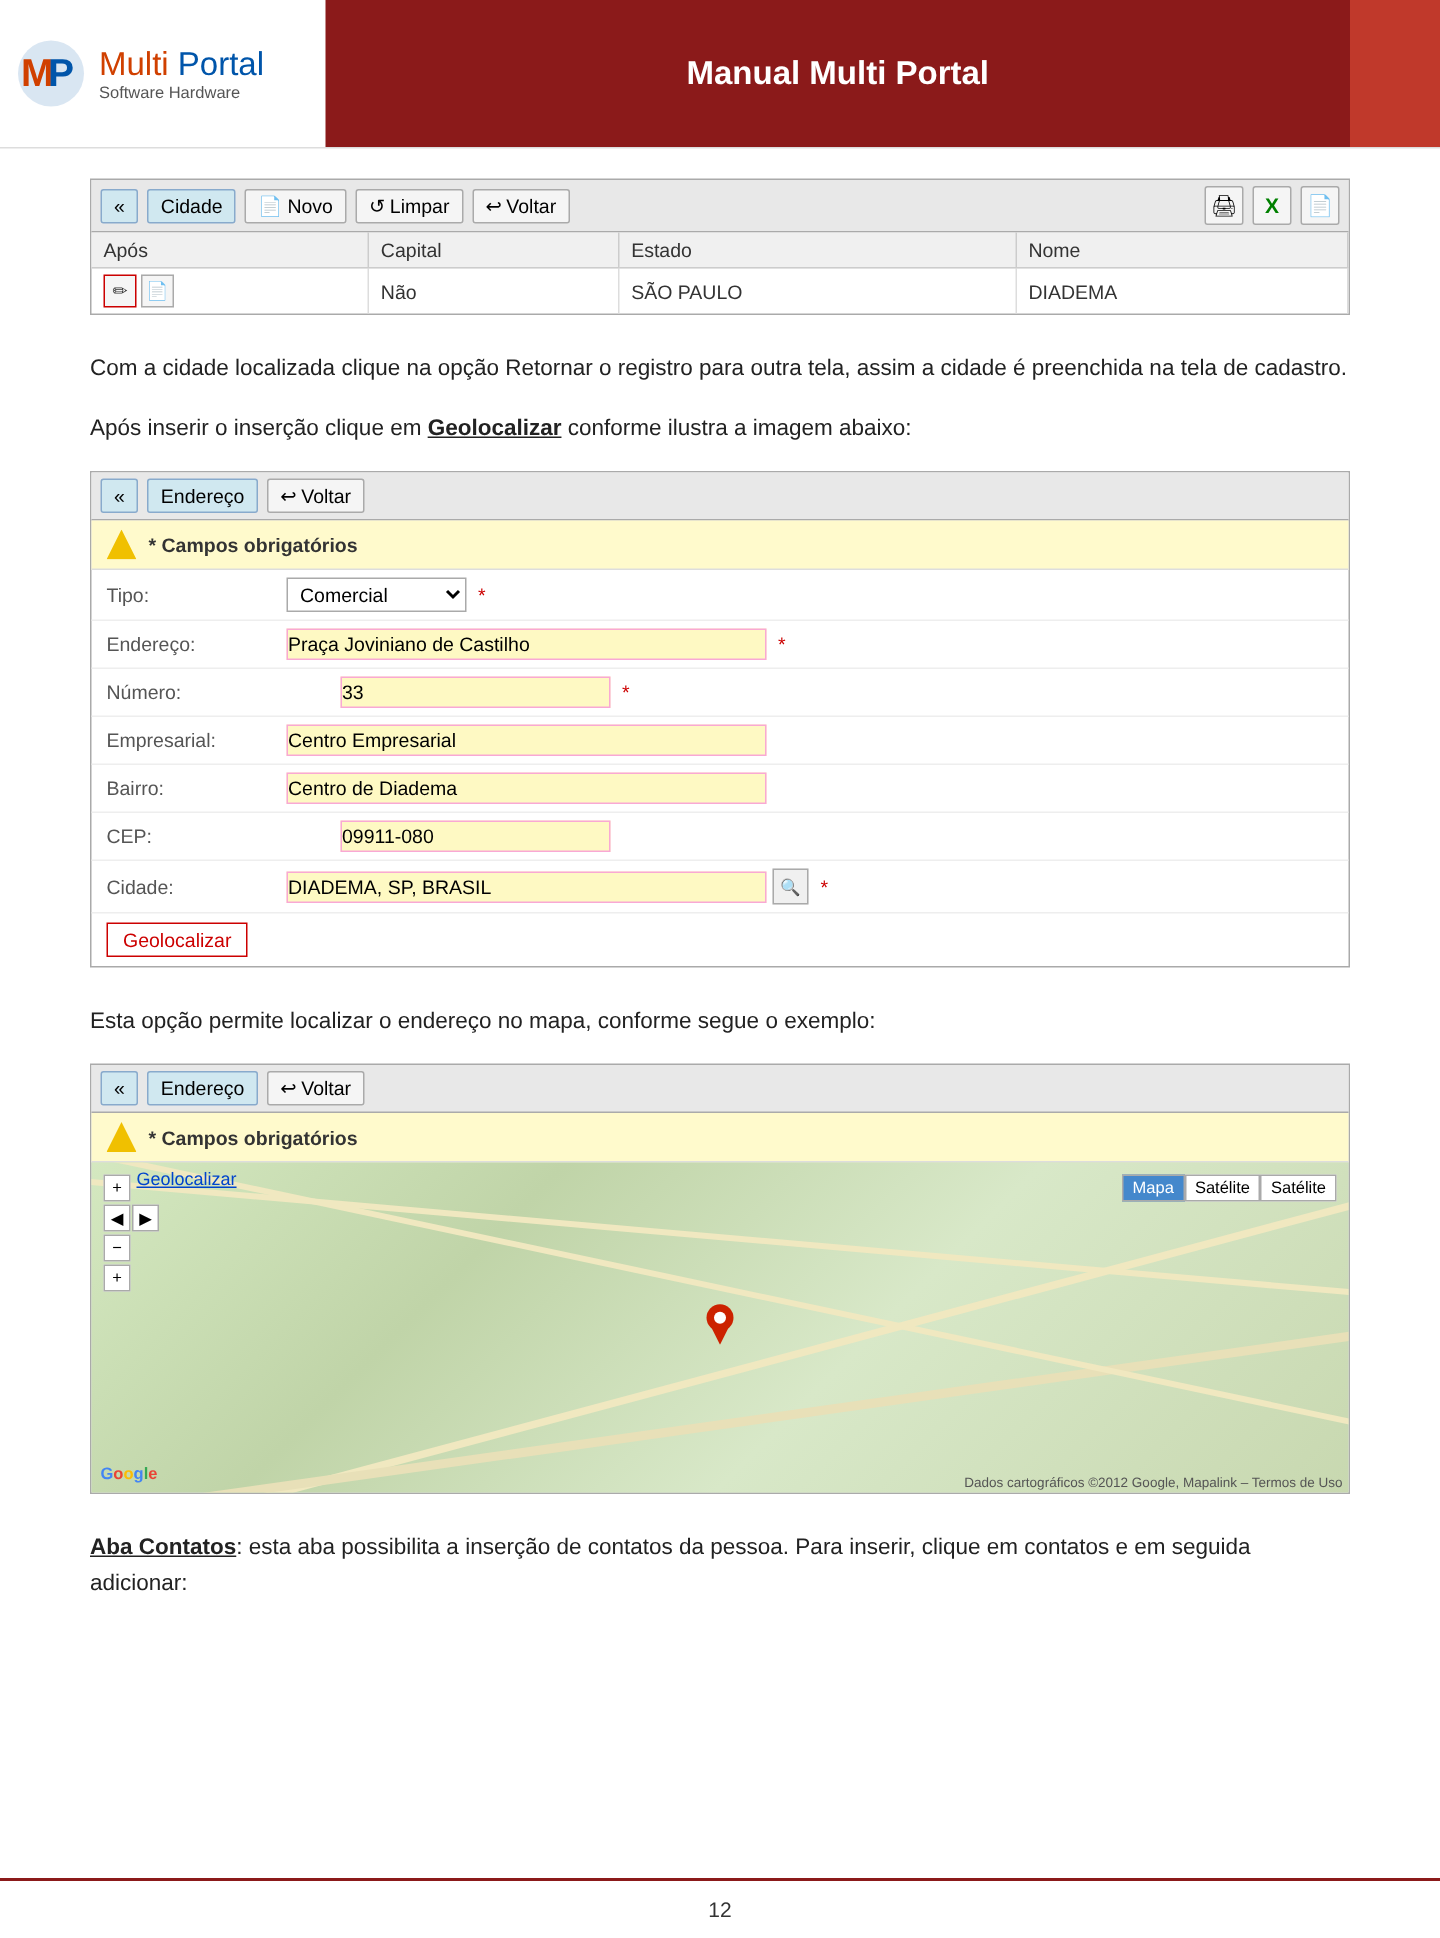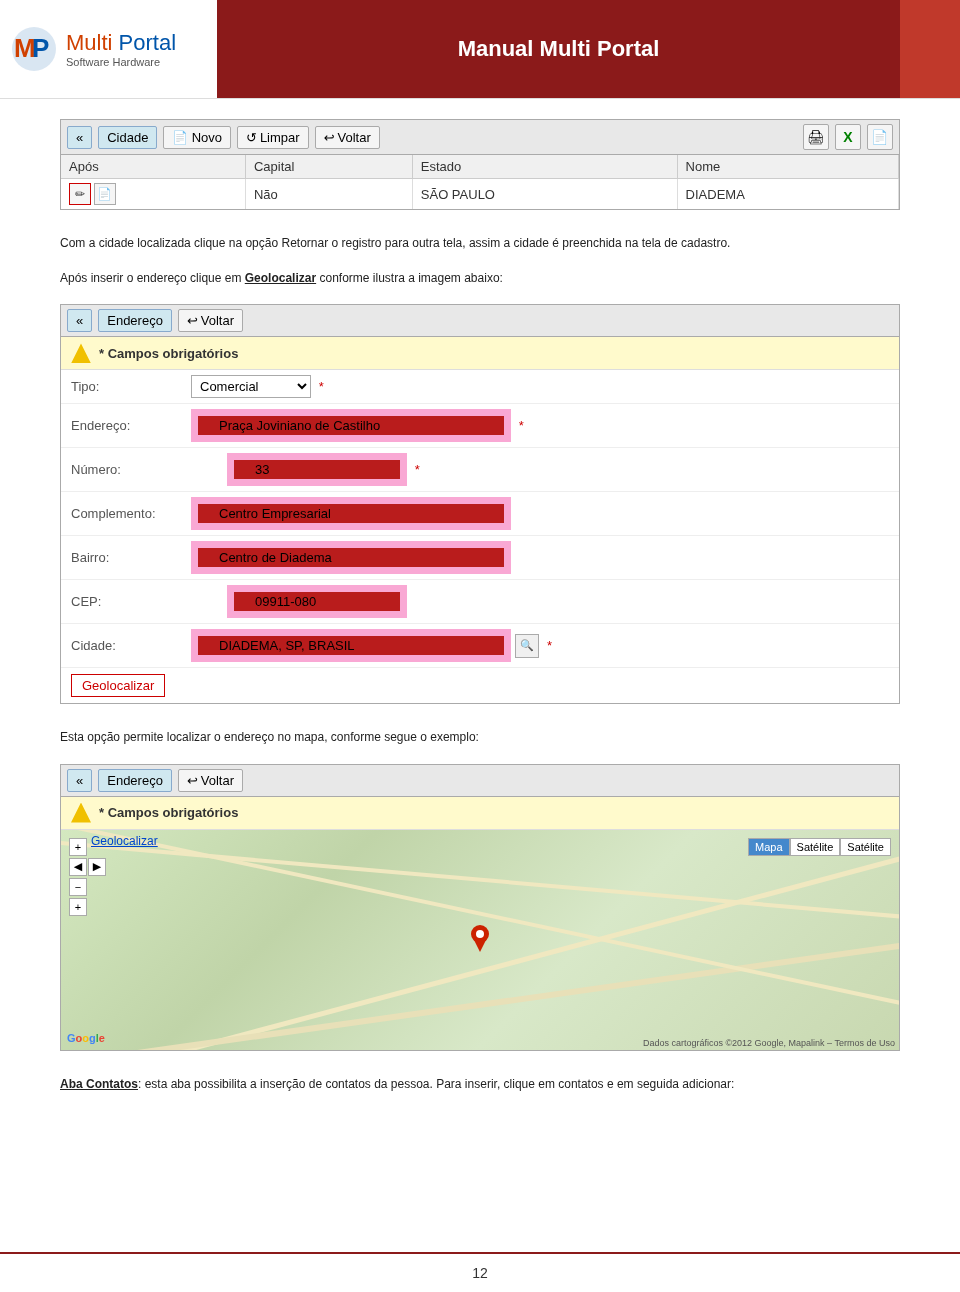--- a/index.html
+++ b/index.html
@@ -146,21 +146,21 @@
       display: flex;
       align-items: center;
       justify-content: center;
       cursor: pointer;
       font-size: 12px;
     }
     .action-icon.red-border { border-color: #cc0000; }
 
     
     .paragraph {
-      font-size: 12px;
+      font-size: 15px;
       line-height: 1.6;
       color: #222;
       margin-bottom: 16px;
     }
     .bold { font-weight: bold; }
     .underline { text-decoration: underline; }
 
     
     .panel {
       border: 1px solid #aaa;
@@ -205,24 +205,24 @@
       font-size: 13px;
       color: #555;
       flex-shrink: 0;
     }
     .form-value {
       flex: 1;
       font-size: 13px;
       color: #333;
     }
     .form-input-box {
-      border: 7px solid #f9a8d4;
-      padding: 2px 21px;
-      font-size: 13px;
-      background: #b91c1c;
+      border: 1px solid #f9a8d4;
+      padding: 2px 0;
+      font-size: 13px;
+      background: #fef9c3;
       min-width: 180px;
     }
     .form-input-wide {
       width: 320px;
     }
     .form-input-small {
       width: 80px;
       margin-left: 36px;
     }
     .form-select {
@@ -448,21 +448,21 @@
           <td>SÃO PAULO</td>
           <td>DIADEMA</td>
         </tr>
       </tbody>
     </table>
   </div>
 
   <p class="paragraph">Com a cidade localizada clique na opção Retornar o registro para outra tela, assim a cidade é preenchida na tela de cadastro.</p>
 
   <p class="paragraph">
-    <span>Após inserir o endereço clique em </span><span class="bold underline">Geolocalizar</span><span> conforme ilustra a imagem abaixo:</span>
+    <span>Após inserir o inserção clique em </span><span class="bold underline">Geolocalizar</span><span> conforme ilustra a imagem abaixo:</span>
   </p>
 
   <div class="panel">
     <div class="panel-toolbar">
       <div class="toolbar-btn active">
         <span>«</span>
       </div>
       <div class="toolbar-btn active">
         <span>Endereço</span>
       </div>
@@ -493,21 +493,21 @@
       </div>
     </div>
     <div class="form-row">
       <span class="form-label">Número:</span>
       <div class="form-value">
         <input class="form-input-box form-input-small" value="33" style="">
         <span class="req-star">*</span>
       </div>
     </div>
     <div class="form-row">
-      <span class="form-label">Complemento:</span>
+      <span class="form-label">Empresarial:</span>
       <div class="form-value">
         <input class="form-input-box form-input-wide" value="Centro Empresarial" style="">
       </div>
     </div>
     <div class="form-row">
       <span class="form-label">Bairro:</span>
       <div class="form-value">
         <input class="form-input-box form-input-wide" value="Centro de Diadema" style="">
       </div>
     </div>

